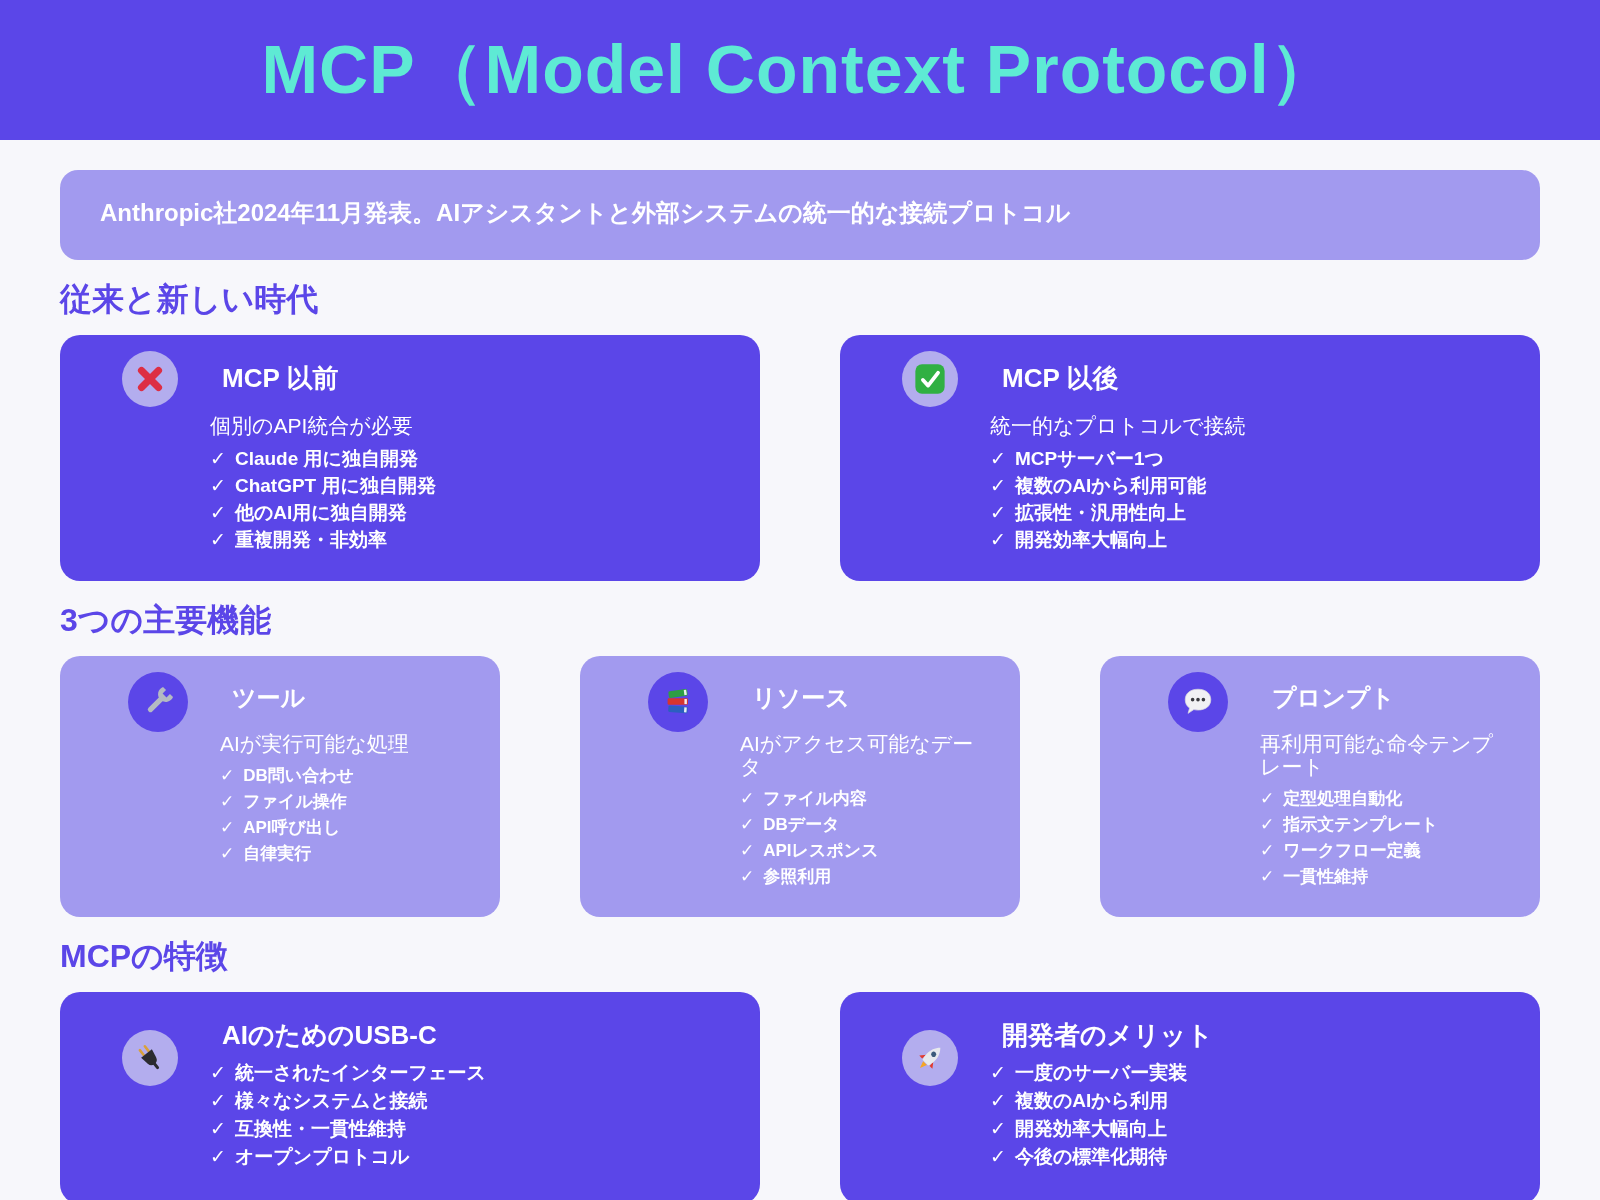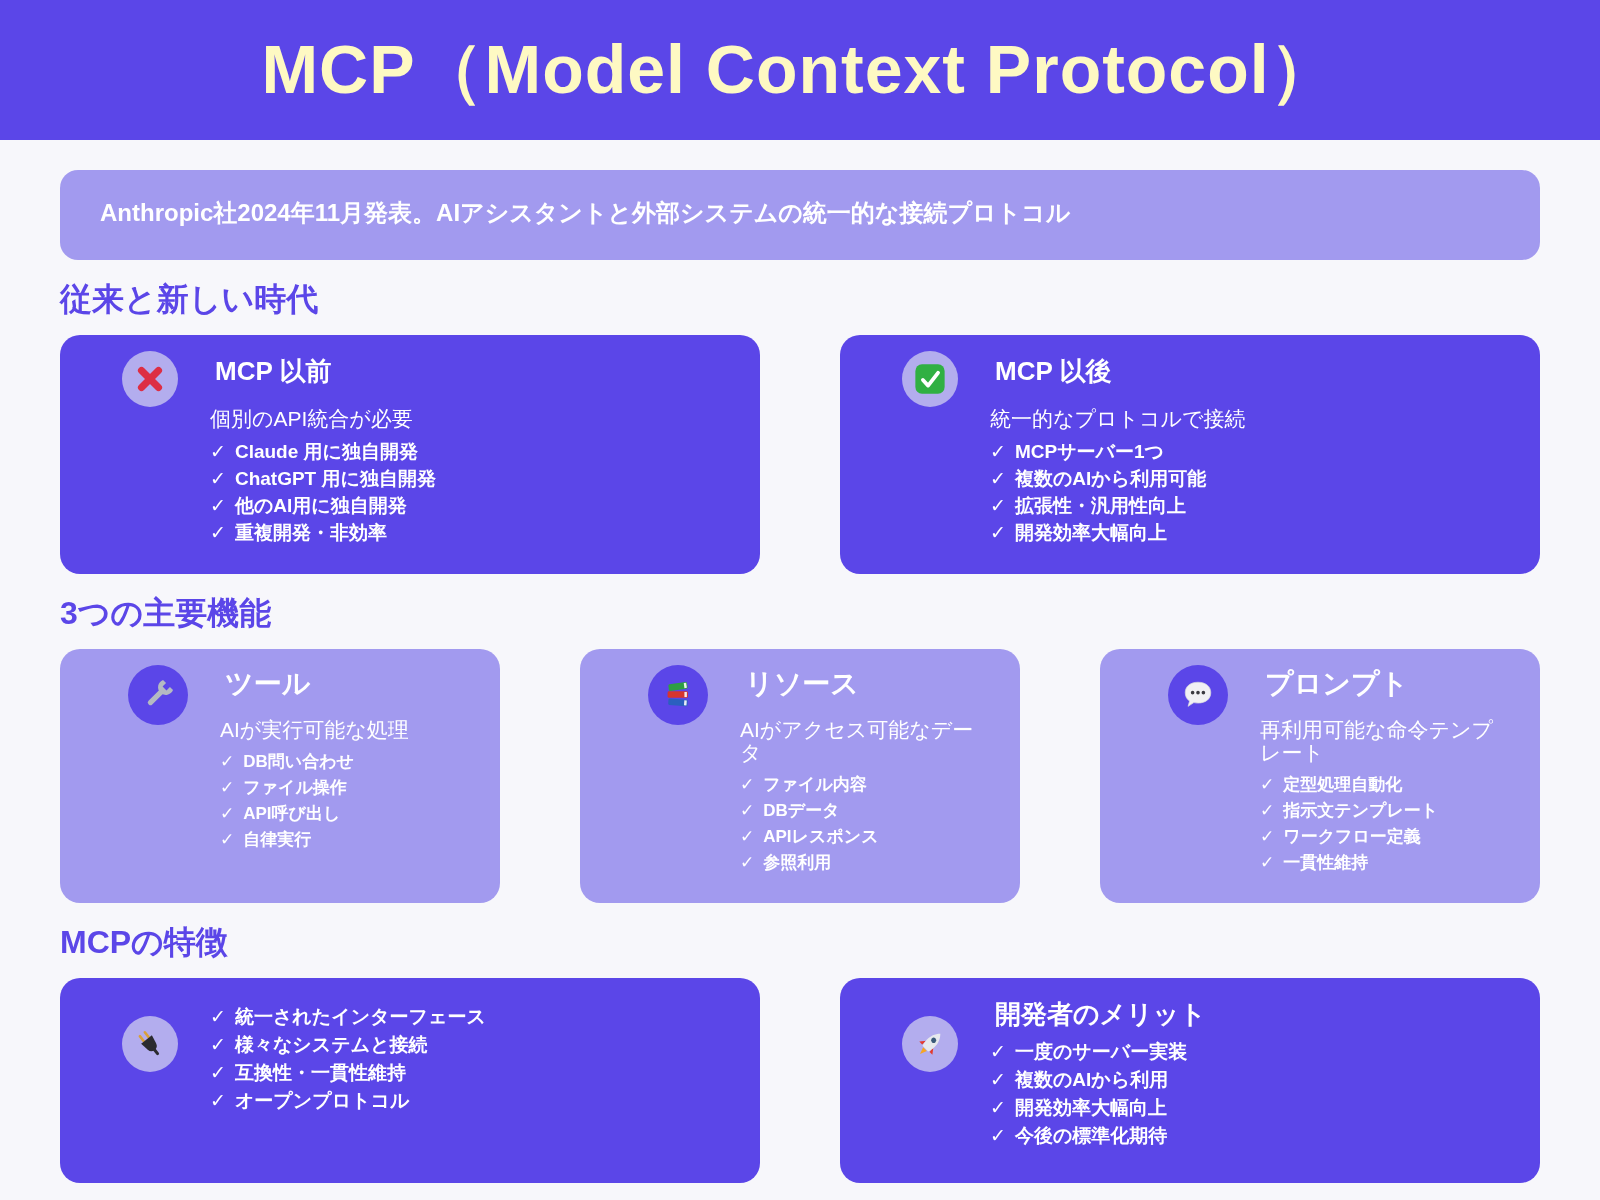--- a/index.html
+++ b/index.html
@@ -9,21 +9,21 @@
     background: #F7F7FB;
     font-family: "Liberation Sans", "DejaVu Sans", sans-serif;
     overflow: hidden;
   }
   .header {
     height: 140px;
     background: #5B46E8;
     display: flex; align-items: center; justify-content: center;
   }
   .header h1 {
-    margin: 0; color: #fef9c3;
+    margin: 0; color: #5eead4;
     font-size: 68px; font-weight: bold; letter-spacing: 1px;
   }
   .main { padding: 0 60px; }
   .intro {
     margin-top: 30px;
     background: #A29AEF;
     border-radius: 18px;
     padding: 29px 40px 33px;
   }
   .intro p {
@@ -48,22 +48,22 @@
   .card.dark  { background: #5B46E8; }
   .card.light { background: #A29AEF; padding-left: 68px; }
   .icon-circle {
     width: 56px; height: 56px; flex: 0 0 56px;
     border-radius: 50%;
     display: flex; align-items: center; justify-content: center;
   }
   .icon-circle.lavender { background: #B3ADEE; }
   .icon-circle.purple   { background: #5B46E8; width: 60px; height: 60px; flex-basis: 60px; }
   .icon-circle svg { display: block; }
-  .card-title { margin: 5px; font-size: 26px; line-height: 30px; font-weight: bold; }
-  .light .card-title { font-size: 28px; line-height: 28px; }
+  .card-title { margin: 12px; font-size: 26px; line-height: 30px; font-weight: bold; }
+  .light .card-title { font-size: 24px; line-height: 28px; }
   .card-sub { margin: 20px 0 0; font-size: 21px; line-height: 25px; font-weight: normal; }
   .light .card-sub { font-size: 21px; line-height: 23px; }
   .card-list { list-style: none; margin: 10px 0 0; padding: 0; }
   .card-list li {
     display: flex; gap: 9px; align-items: baseline;
     font-size: 19px; line-height: 22px; font-weight: bold;
     margin-bottom: 5px;
   }
   .card-list li:last-child { margin-bottom: 0; }
   .light .card-list li { font-size: 17px; line-height: 21px; }
@@ -277,20 +277,21 @@
             <svg width="34" height="34" viewBox="0 0 36 36" aria-hidden="true">
               <g transform="rotate(-38 18 18)">
                 <rect x="13.3" y="3.5" width="2.7" height="9.5" rx="1.3" fill="#d9a13a"></rect>
                 <rect x="20" y="3.5" width="2.7" height="9.5" rx="1.3" fill="#d9a13a"></rect>
                 <path d="M10.8 12 h14.4 l-1.6 9.3 a5.7 5.7 0 0 1 -11.2 0 z" fill="#2b2b30"></path>
                 <path d="M18 24 v7" stroke="#2b2b30" stroke-width="3.2" stroke-linecap="round"></path>
               </g>
             </svg>
           </div>
           <div class="card-body">
+            <h3 class="card-title">AIのためのUSB-C</h3>
             <ul class="card-list">
               <li>
                   <span class="chk">✓</span>
                   <span>統一されたインターフェース</span>
                 </li>
               <li>
                   <span class="chk">✓</span>
                   <span>様々なシステムと接続</span>
                 </li>
               <li>

